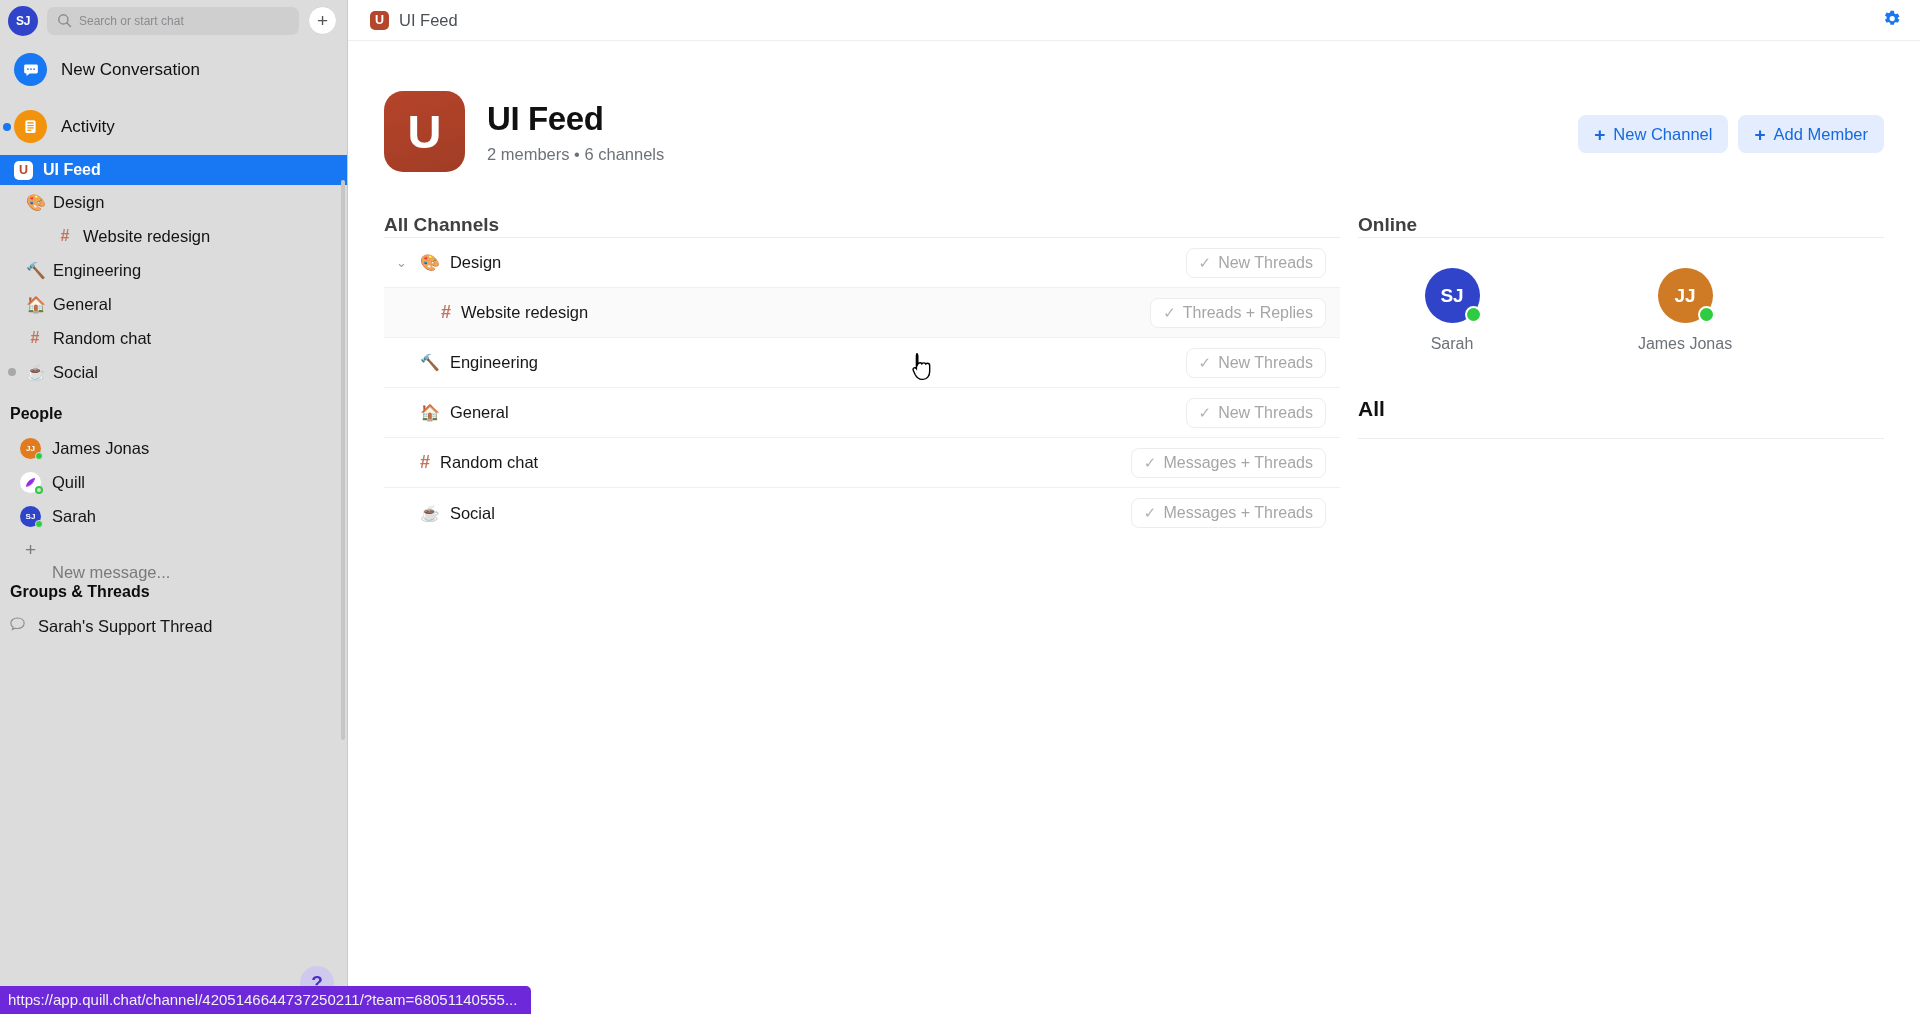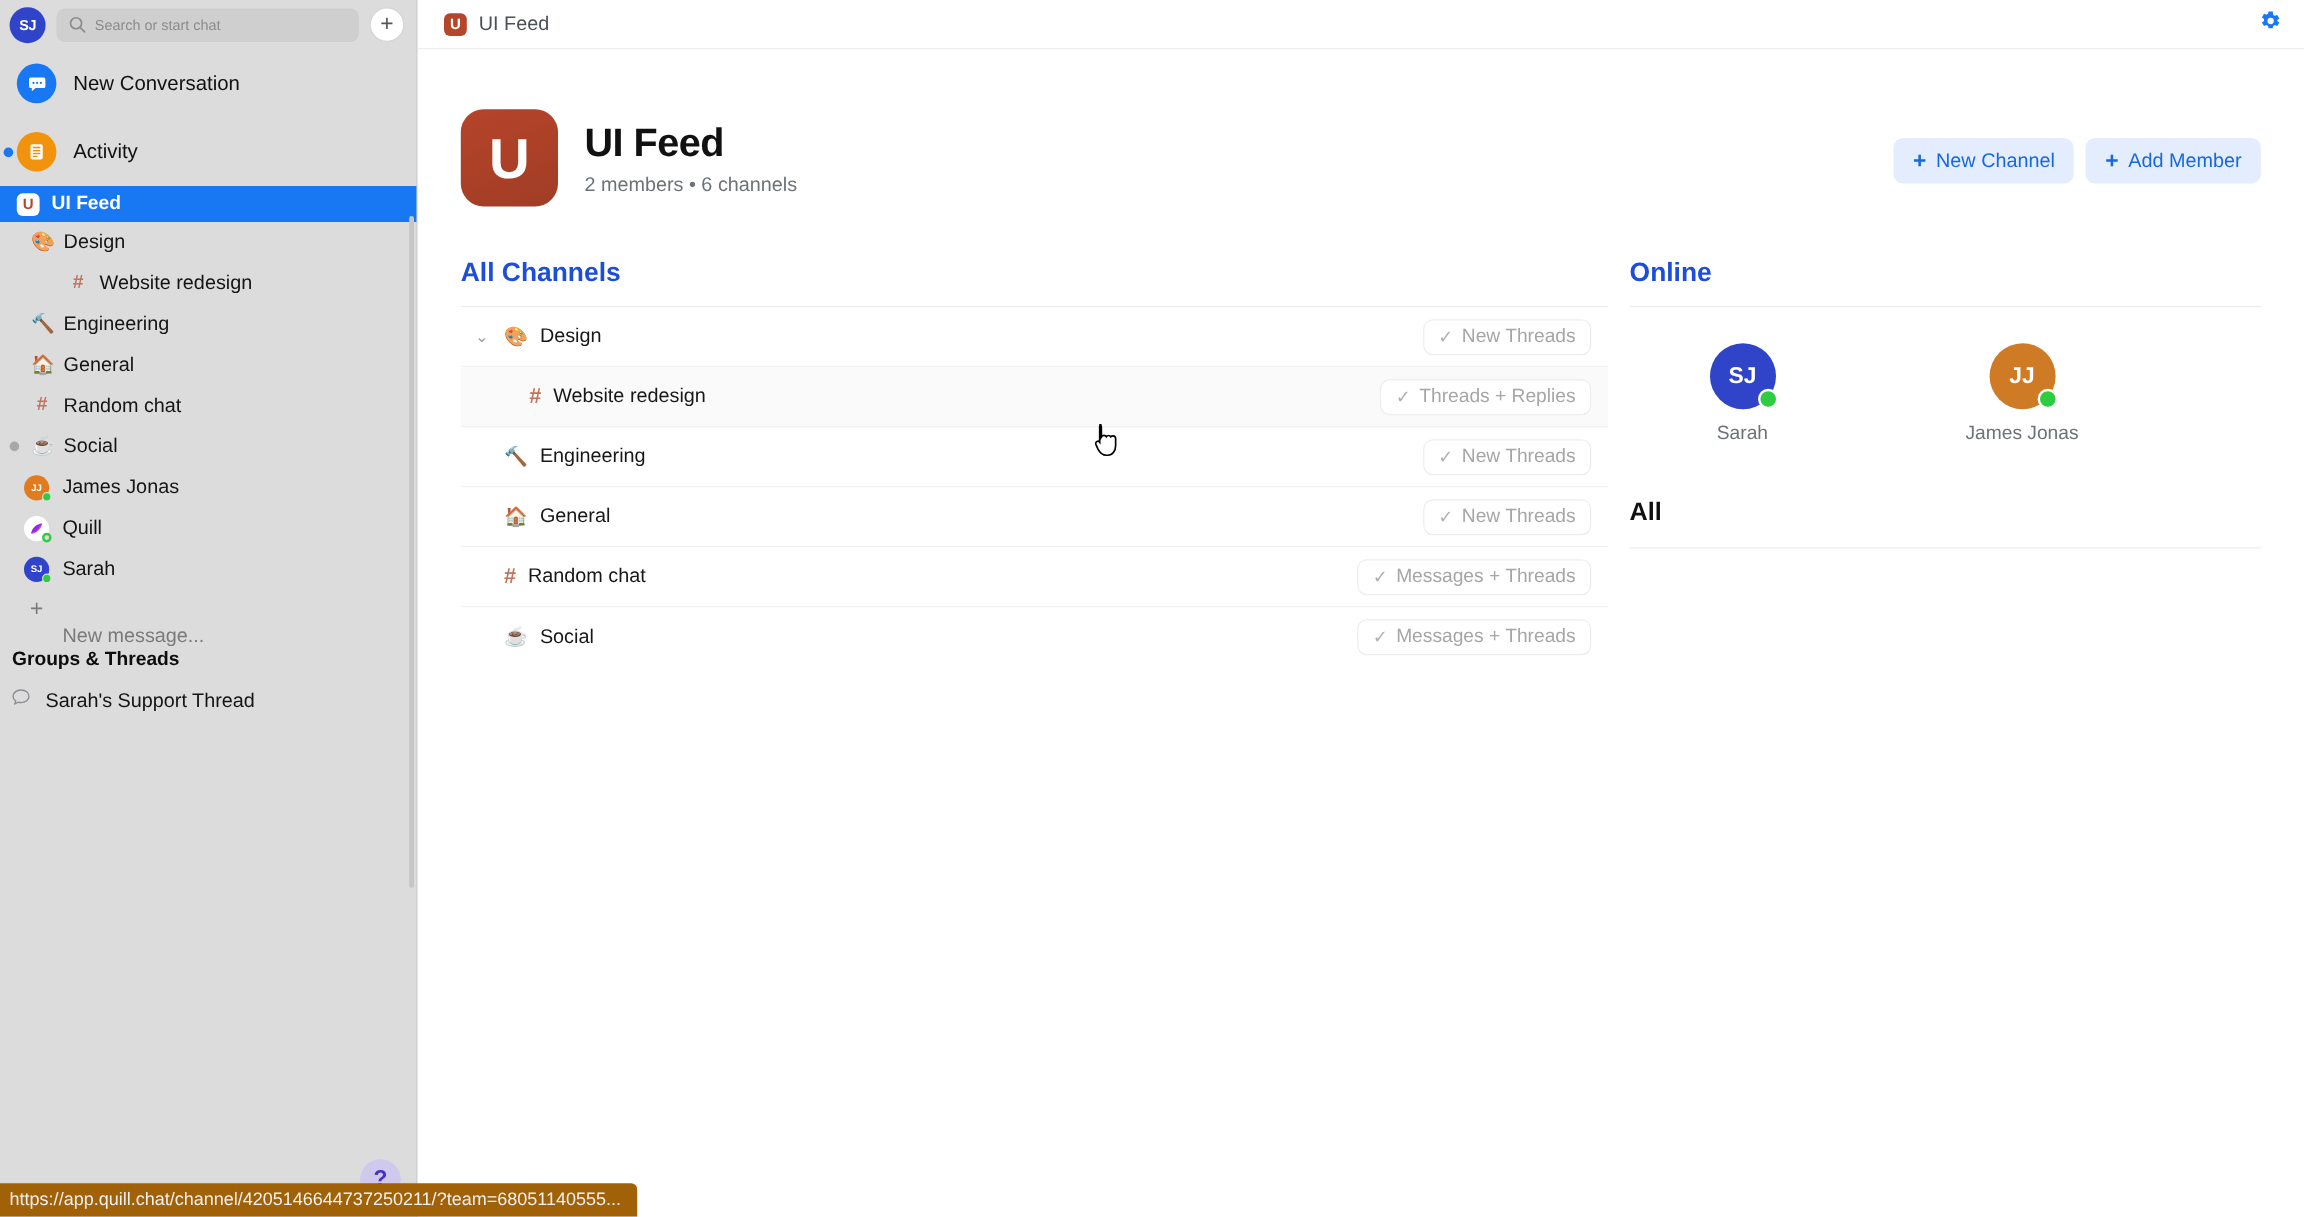--- a/index.html
+++ b/index.html
@@ -168,21 +168,21 @@
     border: none; border-radius: 8px;
     height: 38px; padding: 0 16px;
     font-size: 16.5px; font-family: inherit;
     display: flex; align-items: center; gap: 8px; cursor: pointer;
   }
   .btn-soft .pico { font-size: 19px; font-weight: 600; line-height: 1; }
 
   .body-cols { display: flex; padding: 42px 36px 0 36px; gap: 18px; }
   .col-channels { width: 956px; flex: 0 0 956px; }
   .col-members { flex: 1 1 auto; }
-  .col-title { font-size: 22px; font-weight: 700; color: #1d4ed8; margin-bottom: 15px; }
+  .col-title { font-size: 19px; font-weight: 700; color: #404040; margin-bottom: 1px; }
   .divider { height: 1px; background: #ececec; }
 
   .chrow {
     height: 50px; display: flex; align-items: center;
     border-bottom: 1px solid #f0f0f0;
     padding: 0 14px 0 12px;
     justify-content: space-between;
   }
   .chrow.highlight { background: #fafafa; }
   .chrow-left { display: flex; align-items: center; gap: 10px; }
@@ -208,21 +208,21 @@
   .mem-av .pres {
     position: absolute; right: -2px; bottom: 0px;
     width: 17px; height: 17px; border-radius: 50%;
     background: #2ecc40; border: 2.5px solid #fff;
   }
   .mem-name { margin-top: 12px; font-size: 16px; color: #6d7278; white-space: nowrap; }
   .all-head { font-size: 21px; font-weight: 700; color: #111; margin: 44px 0 17px 0; }
 
   .status-url {
     position: absolute; left: 0; bottom: 0;
-    background: #a16207; color: #f0f0f2;
+    background: #6d28d9; color: #f0f0f2;
     font-size: 15px; padding: 5px 14px 6px 8px;
     border-top-right-radius: 5px;
     max-width: 630px; white-space: nowrap; overflow: hidden;
     z-index: 40;
   }
   .cursor { position: absolute; left: 562px; top: 352px; z-index: 30; pointer-events: none; }
 </style>
 </head>
 <body>
 
@@ -292,20 +292,21 @@
     <div class="chan">
       <span class="ci hashmark">#</span>
       <span class="cl">Random chat</span>
     </div>
     <div class="chan">
       <span class="unread-dot grey" style="left:8px"></span>
       <span class="ci">☕</span>
       <span class="cl">Social</span>
     </div>
 
+    <div class="sec-head">People</div>
 
     <div class="person">
       <span class="pav" style="background:#e07b1f">JJ<span class="pres"></span></span>
       <span class="pl">James Jonas</span>
     </div>
     <div class="person">
       <span class="pav" style="background:#fff">
         <svg width="13" height="13" viewBox="0 0 20 20">
           <path d="M3 16 C7 16 16 12 17 3 C10 4 4 9 3 16 Z" fill="#8e2de2"></path>
           <path d="M3 16 C7 16 13 13 15 6" stroke="#d83fe0" stroke-width="1.4" fill="none"></path>

